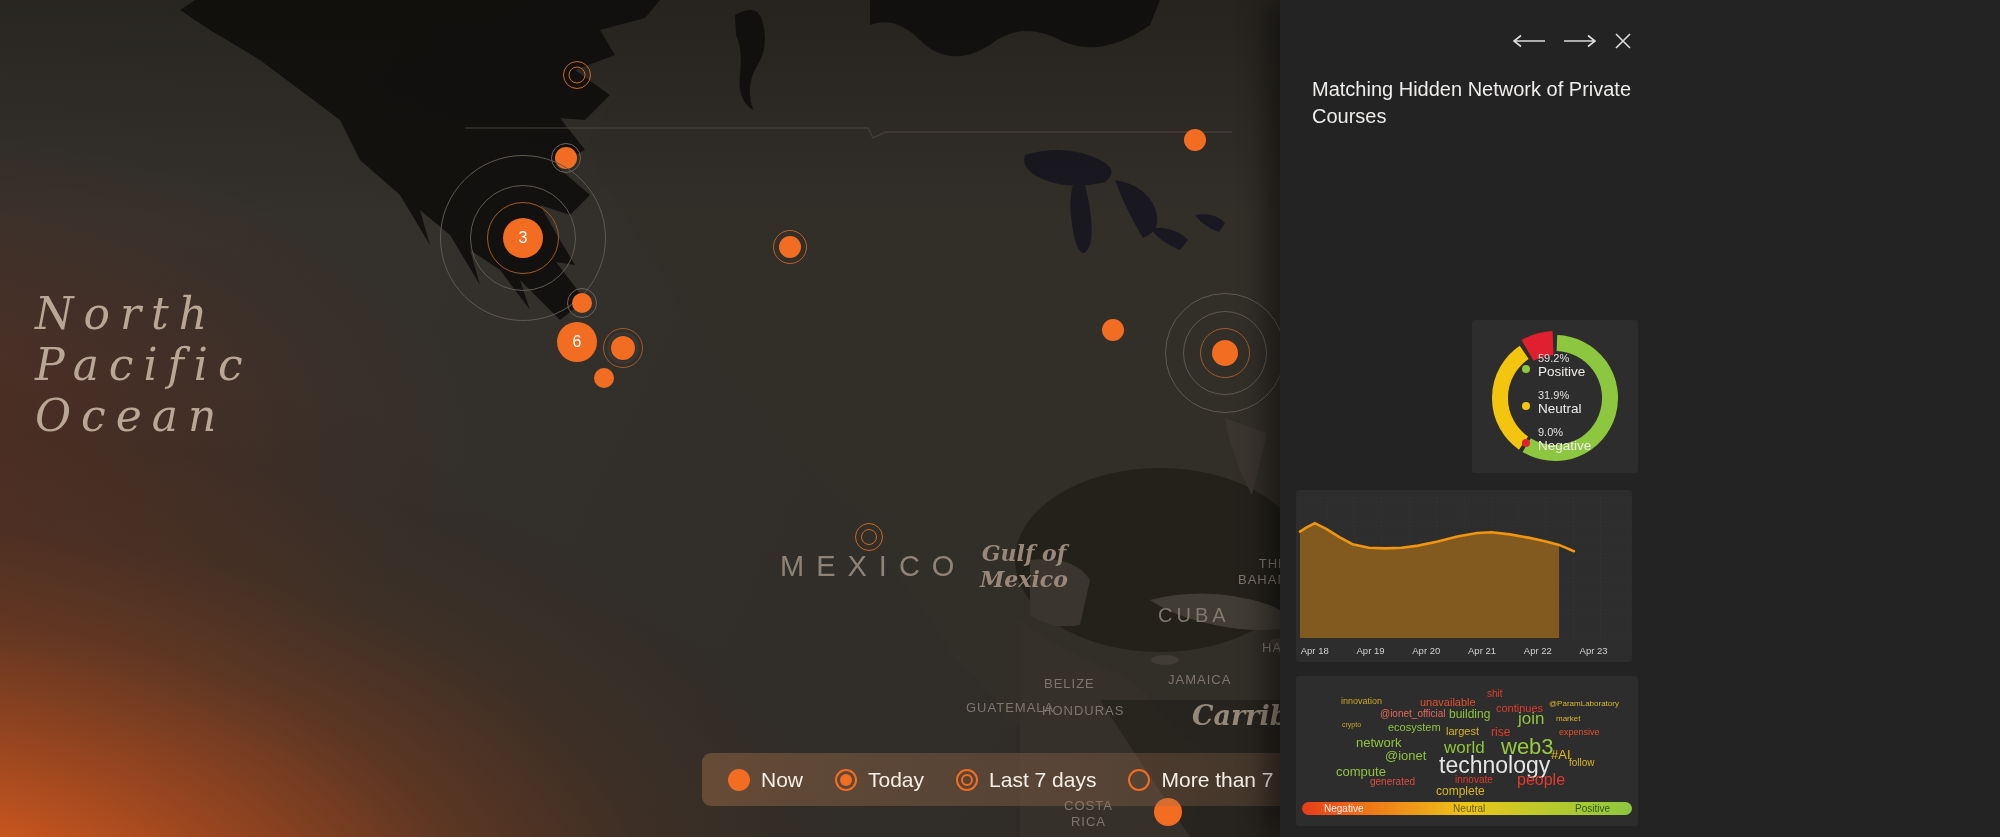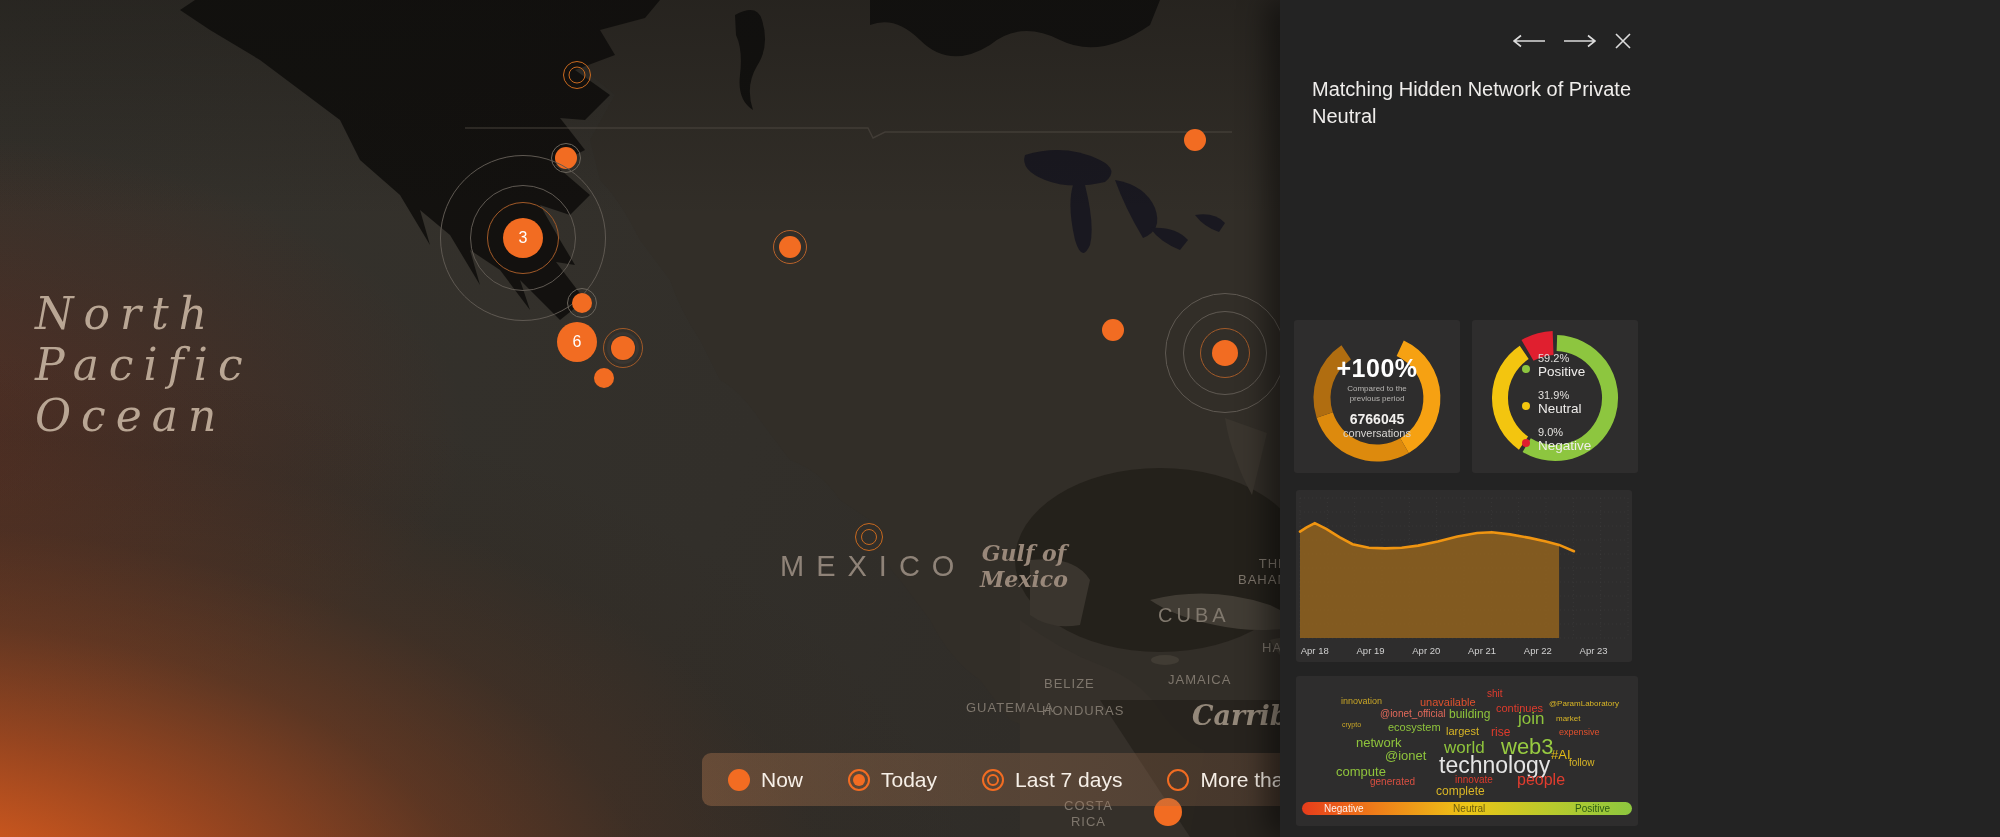--- a/index.html
+++ b/index.html
@@ -27,21 +27,21 @@
   .sea-lg{font-family:"DejaVu Serif",serif;font-style:italic;font-weight:600;font-size:27px;color:#94887a;}
   .country-sm{font-size:20px;letter-spacing:4px;color:#80786d;}
   .country-xs{font-size:13px;letter-spacing:1px;color:#7e766c;text-align:center;line-height:1.25;}
   #markers{position:absolute;inset:0;z-index:5;}
   .map-marker{position:absolute;width:0;height:0;}
   .marker-dot{position:absolute;left:0;top:0;transform:translate(-50%,-50%);border-radius:50%;}
   .marker-ring{position:absolute;left:0;top:0;transform:translate(-50%,-50%);border-radius:50%;box-sizing:border-box;}
   .marker-count{position:absolute;left:0;top:0;transform:translate(-50%,-50%);color:#fff;font-size:16px;z-index:2;}
   
   #map-legend{position:absolute;left:702px;top:753px;width:640px;height:53px;z-index:6;
-    border-radius:9px;display:flex;align-items:center;gap:45px;padding:0 26px;box-sizing:border-box;
+    border-radius:9px;display:flex;align-items:center;gap:32px;padding:0 26px;box-sizing:border-box;
     background:linear-gradient(90deg,rgba(214,142,92,.30),rgba(130,96,74,.30));}
   .lg-item{display:flex;align-items:center;gap:11px;cursor:pointer;}
   .lg-label{font-size:21px;color:#f6efe7;white-space:nowrap;}
   .lg-ico{width:22px;height:22px;border-radius:50%;position:relative;box-sizing:border-box;flex:0 0 auto;}
   .lg-now{background:#f26c22;}
   .lg-today{border:2px solid #f26c22;}
   .lg-today::after{content:"";position:absolute;inset:3px;background:#f26c22;border-radius:50%;}
   .lg-last7{border:2px solid #f26c22;}
   .lg-last7::after{content:"";position:absolute;inset:3px;border:2px solid #f26c22;border-radius:50%;box-sizing:border-box;}
   .lg-older{border:2px solid #f26c22;}
@@ -225,37 +225,23 @@
         <svg width="34" height="14" viewBox="0 0 34 14">
           <path d="M1,7 H32 M25,1.5 L32,7 L25,12.5" stroke="#dcdcdc" stroke-width="1.6" fill="none"></path>
         </svg>
       </div>
       <div class="ctl">
         <svg width="18" height="18" viewBox="0 0 18 18">
           <path d="M2,2 L16,16 M16,2 L2,16" stroke="#dcdcdc" stroke-width="1.6"></path>
         </svg>
       </div>
     </div>
-    <div id="panel-title">Matching Hidden Network of Private Neutral</div>
+    <div id="panel-title">Matching Hidden Network of Private Courses</div>
     <div id="photo"></div>
 
-    <div class="card" id="card-growth">
-      <svg class="donut-svg" id="donut1-svg" width="166" height="153" viewBox="0 0 166 153">
-          <path d="M106.2,28.2 A55,55 0 0 1 110.5,125.6" stroke="#f6a112" stroke-width="17" fill="none"></path>
-          <path d="M110.5,125.6 A55,55 0 0 1 30.7,95.0" stroke="#dd8a0d" stroke-width="17" fill="none"></path>
-          <path d="M30.7,95.0 A55,55 0 0 1 52.2,32.4" stroke="#b06d10" stroke-width="17" fill="none"></path>
-        </svg>
-      <div id="growth-center">
-        <div id="growth-value">+100%</div>
-        <div id="growth-caption">Compared to the
-previous period</div>
-        <div id="growth-count">6766045</div>
-        <div id="growth-conv">conversations</div>
-      </div>
-    </div>
 
     <div class="card" id="card-sentiment">
       <svg class="donut-svg" id="donut2-svg" width="166" height="153" viewBox="0 0 166 153">
           <path d="M84.9,23.0 A55,55 0 1 1 54.7,125.1" stroke="#8dc63f" stroke-width="16" fill="none"></path>
           <path d="M51.5,123.1 A55,55 0 0 1 52.2,32.4" stroke="#f3c50f" stroke-width="16" fill="none"></path>
           <path d="M55.5,30.4 A55,55 0 0 1 81.1,23.0" stroke="#e01f2f" stroke-width="24" fill="none"></path>
         </svg>
       <div id="sent-legend">
           <div class="sent-item">
             <div class="sent-dot" style="background: rgb(141, 198, 63);"></div>

